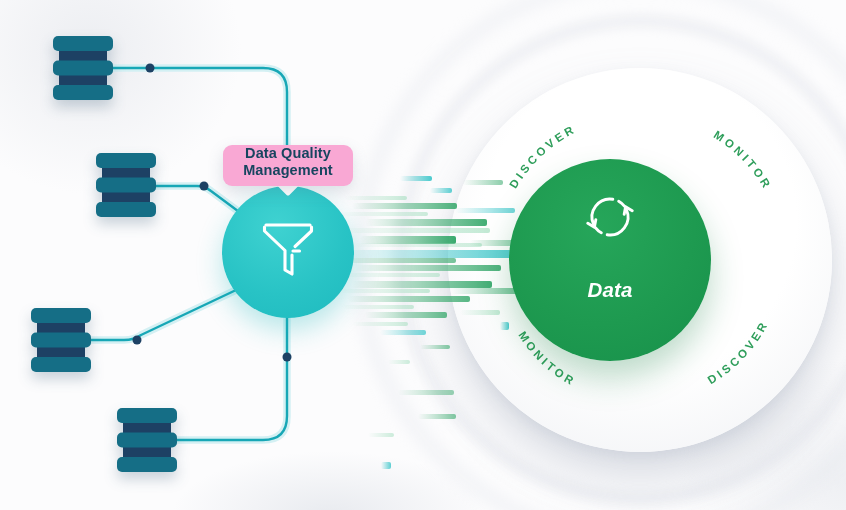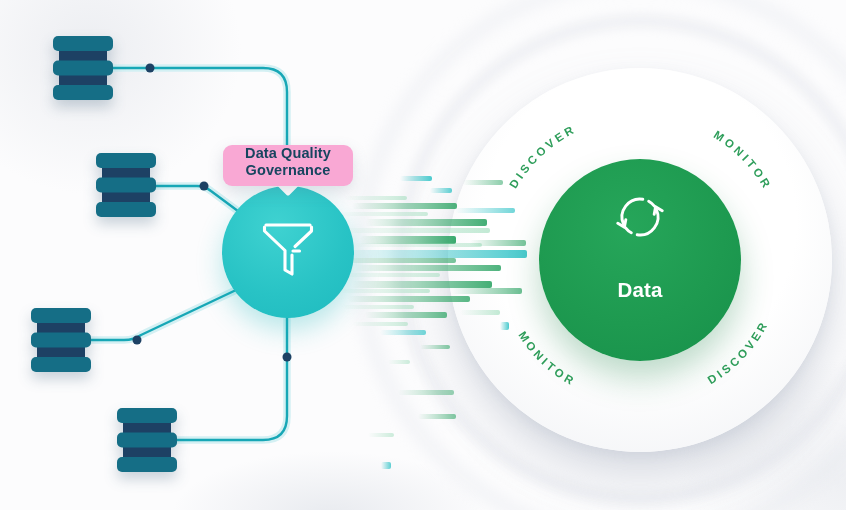--- a/index.html
+++ b/index.html
@@ -37,23 +37,23 @@
   svg.connectors{position:absolute;left:0;top:0;z-index:5;pointer-events:none;}
 
   .db{position:absolute;width:60px;height:64px;z-index:6;}
   .db svg{filter:drop-shadow(0 7px 7px rgba(20,60,90,.22));}
 
   .dqm-circle{position:absolute;left:222px;top:186px;width:132px;height:132px;border-radius:50%;
     background:radial-gradient(circle at 42% 30%,#3fd2d1,#28c3c5 58%,#1ebabf 100%);
     box-shadow:0 12px 26px rgba(34,185,190,.30);z-index:6;}
   .dqm-circle svg{position:absolute;left:40px;top:35px;}
 
-  .green-core{position:absolute;left:539px;top:159px;width:202px;height:202px;border-radius:50%;
+  .green-core{position:absolute;left:509px;top:159px;width:202px;height:202px;border-radius:50%;
     background:radial-gradient(circle at 44% 34%,#26a65a,#1e9a50 55%,#17904a 100%);
-    box-shadow:0 18px 32px rgba(23,125,66,.28);z-index:6;}
+    box-shadow:0 18px 32px rgba(23,125,66,.28);z-index:6;font-style:italic;}
   .green-core .sync{position:absolute;left:77px;top:34px;}
   .gov-text{position:absolute;left:0;top:118px;width:202px;text-align:center;color:#ffffff;
     font-size:20.5px;font-weight:700;line-height:25px;letter-spacing:.2px;}
 
   .dqm-tail{position:absolute;left:280px;top:177px;width:16px;height:16px;background:#ffffff;
     transform:rotate(45deg);z-index:7;border-radius:2px;}
   .dqm-label{position:absolute;left:223px;top:145px;width:130px;height:41px;background:#f9a8d4;
     border-radius:9px;box-shadow:0 6px 16px rgba(90,110,135,.20);z-index:8;
     display:flex;flex-direction:column;align-items:center;justify-content:flex-start;}
   .dqm-label span{color:#17455f;font-size:14.5px;font-weight:700;line-height:17px;letter-spacing:.1px;}
@@ -210,21 +210,21 @@
         <path d="M 4,4 H 48"></path>
         <path d="M 2.5,6 V 10 L 23,29.5 V 49 L 30,53 V 34"></path>
         <path d="M 49.5,6 V 10 L 33,25.5"></path>
         <path d="M 31,30 H 37.5"></path>
       </g>
     </svg>
   </div>
   <div class="dqm-tail"></div>
   <div class="dqm-label">
     <span>Data Quality</span>
-    <span>Governance</span>
+    <span>Management</span>
   </div>
 
   <div class="green-core">
     <svg class="sync" width="48" height="48" viewBox="-24 -24 48 48">
       <g fill="none" stroke="#ffffff" stroke-width="2.9" stroke-linecap="round" stroke-linejoin="round">
         <path d="M 2.8,-17.8 A 18,18 0 0 0 -16.4,7.4"></path>
         <path d="M 8.7,-15.7 A 18,18 0 0 1 14.4,-10.8"></path>
         <path d="M -2.8,17.8 A 18,18 0 0 0 16.4,-7.4"></path>
         <path d="M -8.7,15.7 A 18,18 0 0 1 -14.4,10.8"></path>
         <polyline points="-14.2,2.7 -15.6,10.2 -22.2,6.3"></polyline>

